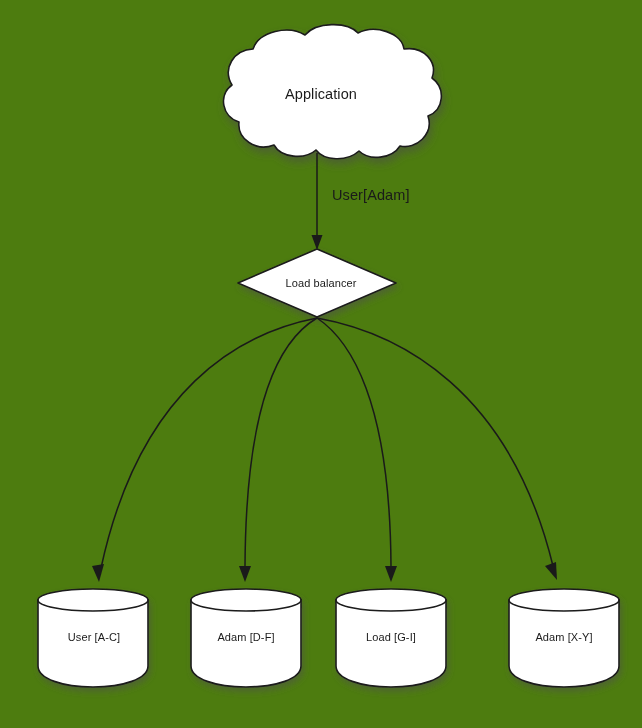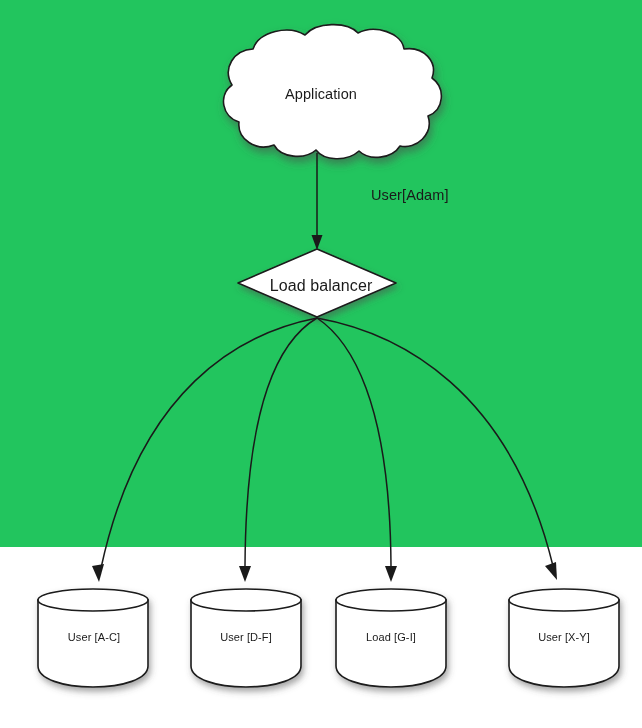--- a/index.html
+++ b/index.html
@@ -11,22 +11,22 @@
   body {
     width: 642px;
     height: 728px;
     font-family: "Liberation Sans", sans-serif;
     overflow: hidden;
     position: relative;
   }
   #diagram-root {
     position: relative;
     width: 642px;
-    height: 547px;
-    background: #22c55e;
+    height: 728px;
+    background: #4d7c0f;
   }
   svg.diagram-canvas {
     position: absolute;
     top: 0;
     left: 0;
     width: 642px;
     height: 728px;
     display: block;
   }
   .shape-fill {
@@ -63,31 +63,30 @@
     pointer-events: none;
     letter-spacing: 0.1px;
   }
   .label-application {
     font-size: 14.5px;
     left: 0;
     top: 86px;
     width: 642px;
   }
   .label-diamond {
-    font-size: 16px;
+    font-size: 11px;
     left: 0;
     top: 277px;
     width: 642px;
   }
   .label-edge-user {
     font-size: 14.5px;
     left: 332px;
     top: 187px;
     text-align: left;
-    margin-left: 39px;
   }
   .label-db {
     font-size: 11px;
     top: 631px;
   }
   .db1 { left: 38px;  width: 112px; }
   .db2 { left: 190px; width: 112px; }
   .db3 { left: 335px; width: 112px; }
   .db4 { left: 508px; width: 112px; }
 </style>
@@ -175,19 +174,19 @@
   </svg>
 
   <div class="node-label label-application">Application</div>
 
   <div class="node-label label-edge-user">User[Adam]</div>
 
   <div class="node-label label-diamond">Load balancer</div>
 
   <div class="node-label label-db db1">User [A-C]</div>
 
-  <div class="node-label label-db db2">User [D-F]</div>
+  <div class="node-label label-db db2">Adam [D-F]</div>
 
   <div class="node-label label-db db3">Load [G-I]</div>
 
-  <div class="node-label label-db db4">User [X-Y]</div>
+  <div class="node-label label-db db4">Adam [X-Y]</div>
 
 </div>
 
 </body></html>

